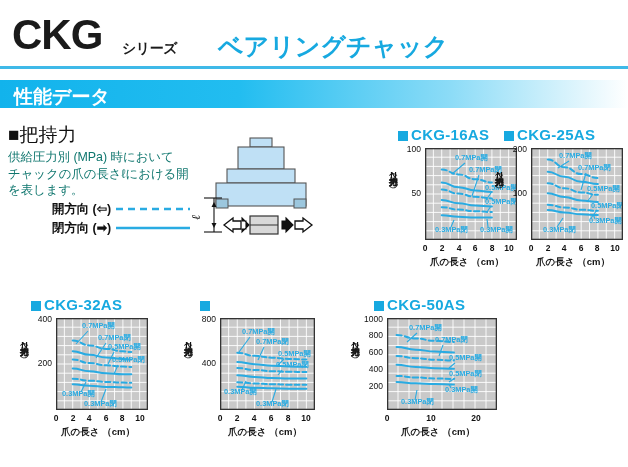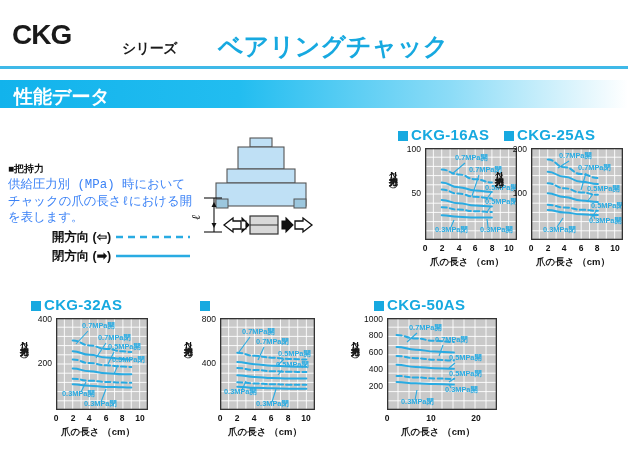--- a/index.html
+++ b/index.html
@@ -8,21 +8,21 @@
     background: #ffffff;
     font-family: "Liberation Sans", sans-serif;
     overflow: hidden;
   }
   #page { position: relative; width: 628px; height: 467px; }
 
   
   #header { position: absolute; left: 0; top: 0; width: 628px; height: 70px; }
   #logo-ckg {
     position: absolute; left: 12px; top: 14px;
-    font-size: 28px; font-weight: bold; letter-spacing: -1px;
+    font-size: 42px; font-weight: bold; letter-spacing: -1px;
     color: #1a1a1a; line-height: 42px;
     font-family: "Liberation Sans", sans-serif;
   }
   #logo-series {
     position: absolute; left: 122px; top: 40px;
     font-size: 14px; font-weight: bold; color: #1a1a1a;
     letter-spacing: -0.5px;
   }
   #header-title {
     position: absolute; left: 218px; top: 30px;
@@ -41,27 +41,26 @@
   }
   #section-band-title {
     position: absolute; left: 14px; top: 84px;
     font-size: 19px; font-weight: bold; color: #ffffff;
     letter-spacing: 0px;
   }
 
   
   #desc { position: absolute; left: 8px; top: 122px; width: 185px; }
   #desc-heading {
-    font-size: 10px; font-weight: bold; color: #111; margin-bottom: 1px;
-    font-family: "Liberation Sans", sans-serif;
-    margin-top: 40px;
+    font-size: 19px; font-weight: normal; color: #111; margin-bottom: 1px;
+    font-family: "Liberation Sans", sans-serif;
   }
   .desc-line {
-    font-size: 12.4px; color: #3b82f6; line-height: 16.5px;
-    font-family: Liberation Mono, monospace; white-space: nowrap;
+    font-size: 12.4px; color: #0f766e; line-height: 16.5px;
+    font-family: Liberation Sans, sans-serif; white-space: nowrap;
   }
   .legend-row {
     display: flex; align-items: center; margin-top: 2px; white-space: nowrap; padding-left: 44px;
   }
   .legend-label {
     font-size: 12.4px; font-weight: bold; color: #111;
     font-family: "Liberation Sans", sans-serif;
   }
   .legend-swatch { margin-left: 3px; }
 

